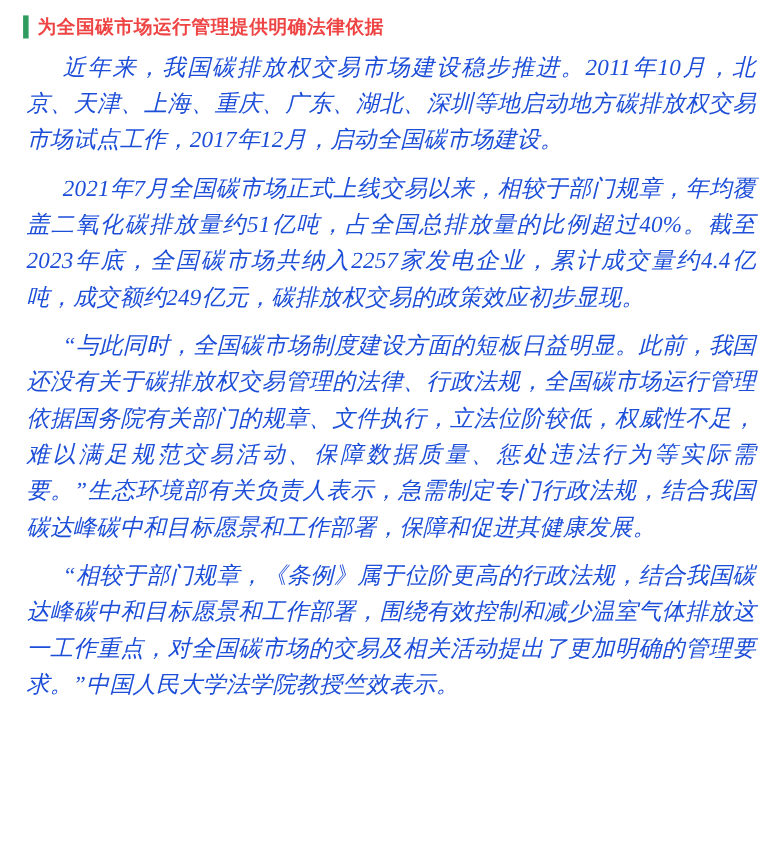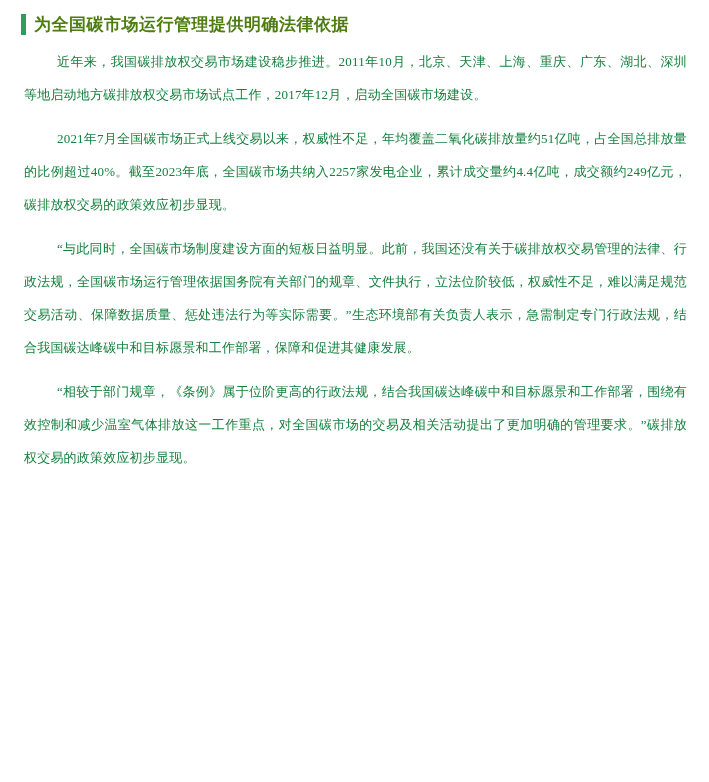--- a/index.html
+++ b/index.html
@@ -30,53 +30,54 @@
     width: 5px;
     height: 21px;
     background: #2e9b5f;
     margin-left: 21px;
     margin-right: 8px;
     flex: 0 0 auto;
   }
   .heading-text {
     font-size: 17px;
     font-weight: bold;
-    color: #4d7c0f;
+    color: #ef4444;
     letter-spacing: 0.5px;
     line-height: 21px;
     font-family: "Liberation Sans", sans-serif;
   }
   .body-copy {
     padding: 0 22px 0 24px;
     margin-top: 10px;
   }
   .para {
-    font-size: 13px;
+    font-size: 21px;
     line-height: 33px;
-    color: #15803d;
+    color: #1d4ed8;
     text-indent: 33px;
     margin: 0 0 11px 0;
     text-align: justify;
     font-family: "Liberation Serif", "DejaVu Serif", serif;
     letter-spacing: 0.2px;
+    font-style: italic;
   }
   .para:last-child {
     margin-bottom: 0;
   }
 </style>
 </head>
 <body>
 
 <div class="page">
 
   <div class="section-heading">
     <div class="heading-bar"></div>
     <div class="heading-text">为全国碳市场运行管理提供明确法律依据</div>
   </div>
 
   <div class="body-copy">
     <p class="para">近年来，我国碳排放权交易市场建设稳步推进。2011年10月，北京、天津、上海、重庆、广东、湖北、深圳等地启动地方碳排放权交易市场试点工作，2017年12月，启动全国碳市场建设。</p>
-    <p class="para">2021年7月全国碳市场正式上线交易以来，权威性不足，年均覆盖二氧化碳排放量约51亿吨，占全国总排放量的比例超过40%。截至2023年底，全国碳市场共纳入2257家发电企业，累计成交量约4.4亿吨，成交额约249亿元，碳排放权交易的政策效应初步显现。</p>
+    <p class="para">2021年7月全国碳市场正式上线交易以来，相较于部门规章，年均覆盖二氧化碳排放量约51亿吨，占全国总排放量的比例超过40%。截至2023年底，全国碳市场共纳入2257家发电企业，累计成交量约4.4亿吨，成交额约249亿元，碳排放权交易的政策效应初步显现。</p>
     <p class="para">“与此同时，全国碳市场制度建设方面的短板日益明显。此前，我国还没有关于碳排放权交易管理的法律、行政法规，全国碳市场运行管理依据国务院有关部门的规章、文件执行，立法位阶较低，权威性不足，难以满足规范交易活动、保障数据质量、惩处违法行为等实际需要。”生态环境部有关负责人表示，急需制定专门行政法规，结合我国碳达峰碳中和目标愿景和工作部署，保障和促进其健康发展。</p>
-    <p class="para">“相较于部门规章，《条例》属于位阶更高的行政法规，结合我国碳达峰碳中和目标愿景和工作部署，围绕有效控制和减少温室气体排放这一工作重点，对全国碳市场的交易及相关活动提出了更加明确的管理要求。”碳排放权交易的政策效应初步显现。</p>
+    <p class="para">“相较于部门规章，《条例》属于位阶更高的行政法规，结合我国碳达峰碳中和目标愿景和工作部署，围绕有效控制和减少温室气体排放这一工作重点，对全国碳市场的交易及相关活动提出了更加明确的管理要求。”中国人民大学法学院教授竺效表示。</p>
   </div>
 
 </div>
 
 </body></html>

